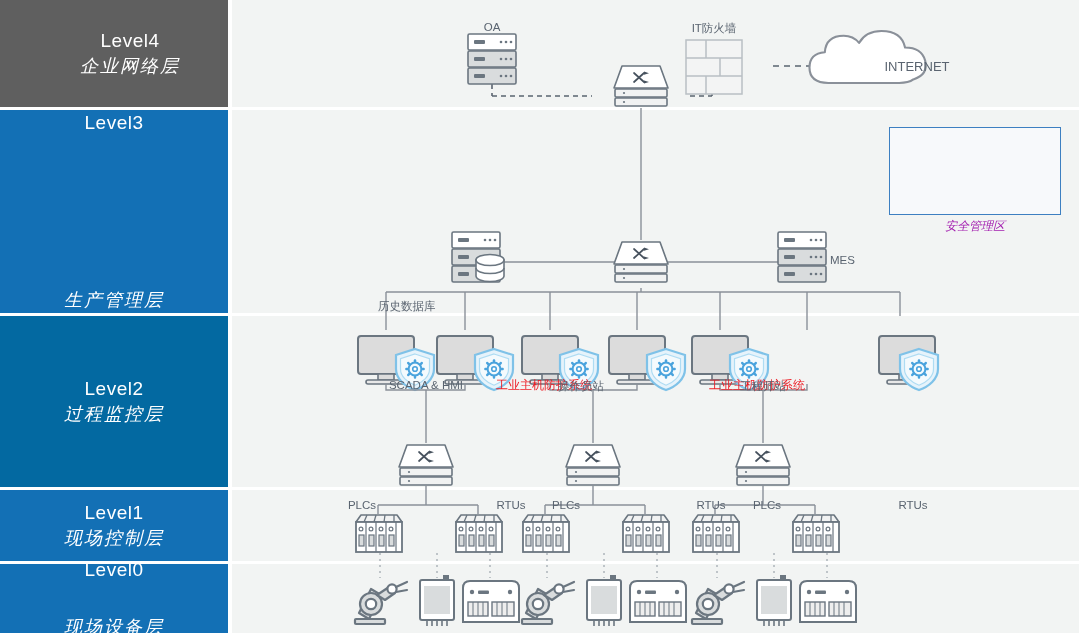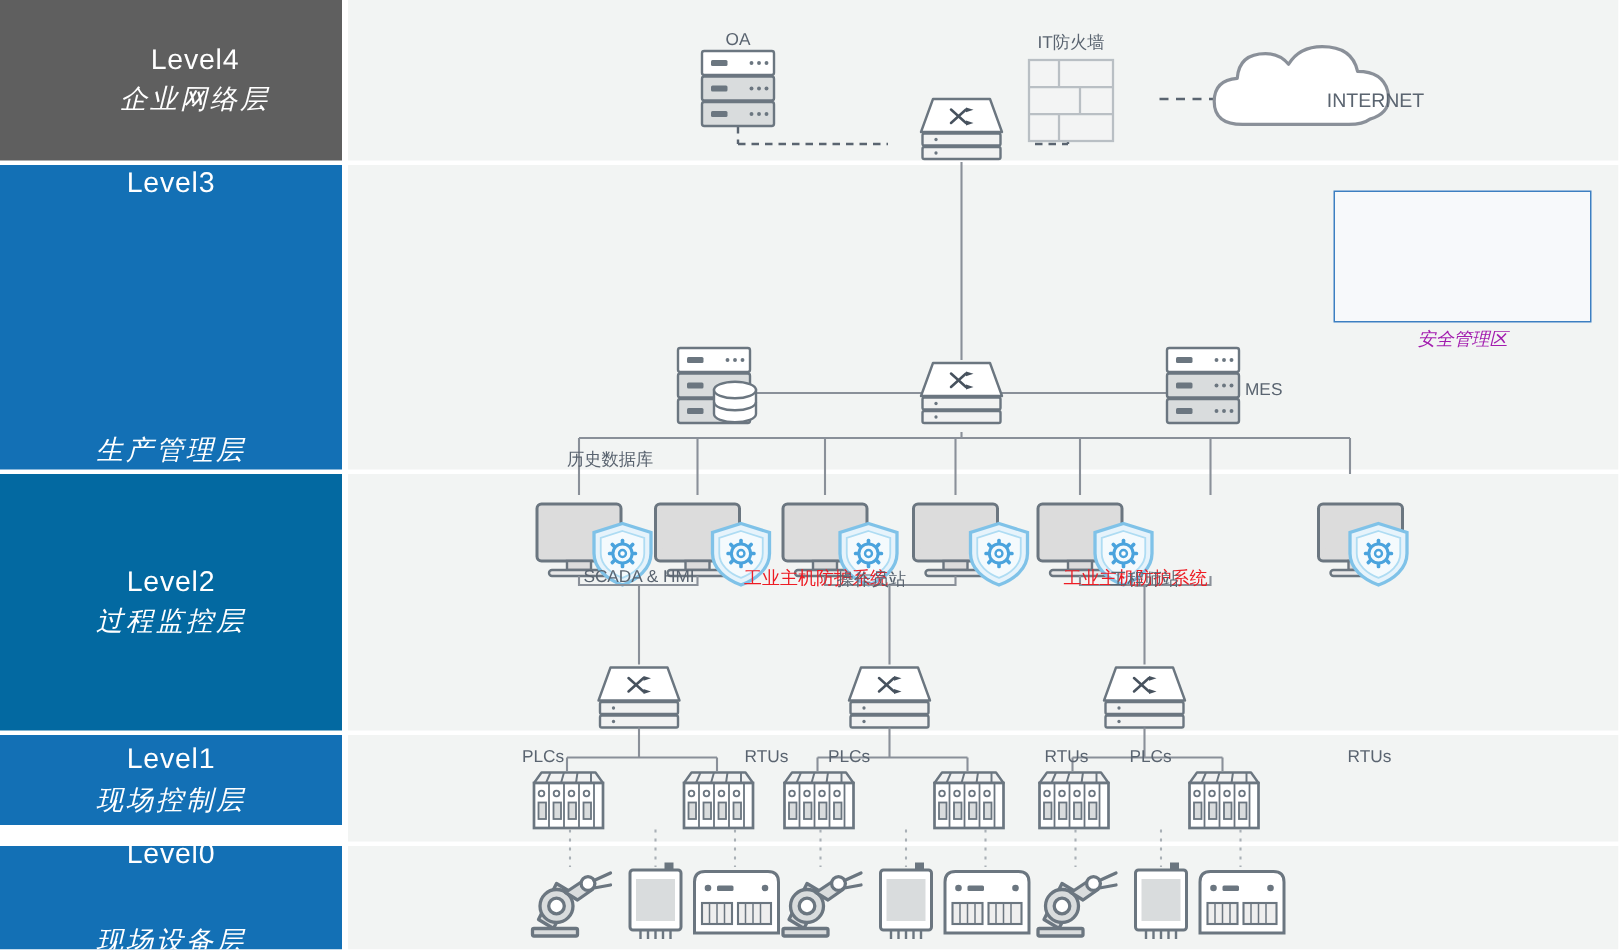--- a/index.html
+++ b/index.html
@@ -58,21 +58,21 @@
     <div class="cn">企业网络层</div>
   </div>
   <div class="lvl-bar" style="top:110px;height:203px;background:#1370b5;justify-content:space-between;">
     <div class="en">Level3</div>
     <div class="cn">生产管理层</div>
   </div>
   <div class="lvl-bar" style="top:316px;height:171px;background:#0369a1;">
     <div class="en">Level2</div>
     <div class="cn">过程监控层</div>
   </div>
-  <div class="lvl-bar" style="top:490px;height:60px;background:#1370b5;">
+  <div class="lvl-bar" style="top:490px;height:71px;background:#1370b5;">
     <div class="en">Level1</div>
     <div class="cn">现场控制层</div>
   </div>
   <div class="lvl-bar" style="top:564px;height:69px;background:#1370b5;gap:32px;">
     <div class="en">Level0</div>
     <div class="cn">现场设备层</div>
   </div>
 
   <svg class="net" viewBox="0 0 1079 633">
     <defs>

